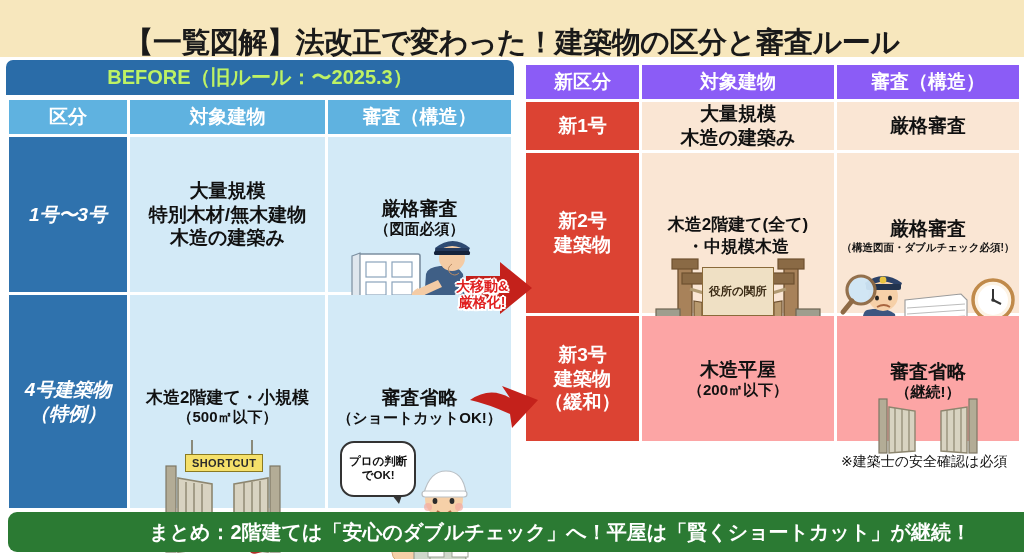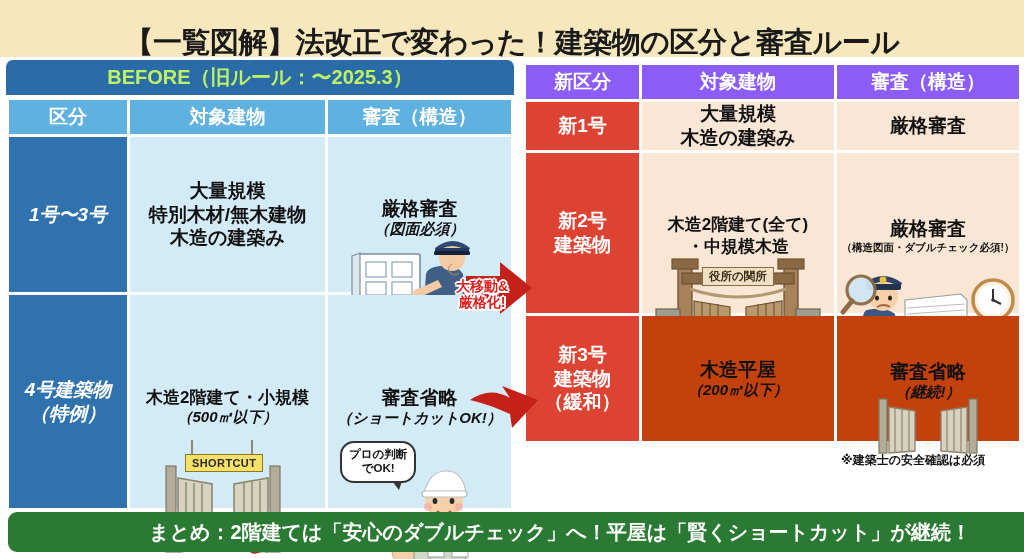--- a/index.html
+++ b/index.html
@@ -79,36 +79,36 @@
     white-space: nowrap;
   }
   
   .b-head  { background: #5fb2e0; }
   .b-cat   { background: #2f72ad; color:#ffffff; font-size:19px; font-weight:700; line-height:1.25;font-style:italic;}
   .b-cell  { background: #d3eaf7; color:#111; }
   
   .a-head  { background: #8b5cf6; margin-top: 25px; }
   .a-cat   { background: #dc4333; color:#fff; font-size:19px; font-weight:700; line-height:1.25;}
   .a-cell  { background: #fae6d4; color:#111; }
-  .a-cell-light { background: #c2410c; color:#111; }
+  .a-cell-light { background: #fca5a5; color:#111; }
 
   .cell-inner {
     display: flex;
     flex-direction: column;
     align-items: center;
     justify-content: flex-start;
     height: 100%;
     padding-top: 6px;
     box-sizing: border-box;
   }
   .big   { font-size: 19px; font-weight: 700; line-height: 1.25; white-space: nowrap; }
   .big-s { font-size: 17px; font-weight: 700; line-height: 1.25; white-space: nowrap; }
-  .sub   { font-size: 15px; font-weight: 700; line-height: 1.2; white-space: nowrap; font-style: italic; }
+  .sub   { font-size: 15px; font-weight: 700; line-height: 1.2; white-space: nowrap; }
   .tiny2 { font-size: 10.5px; font-weight: 700; line-height: 1.2; white-space: nowrap; }
-  .note  { font-size: 12px; font-weight: 700; line-height: 1.2; white-space: nowrap; }
+  .note  { font-size: 14px; font-weight: 400; line-height: 1.2; white-space: nowrap; }
 
   .art { position: relative; flex: 1 1 auto; width: 100%; }
 
   
   #summary-bar {
     position: absolute;
     left: 8px; top: 512px;
     width: 1008px; height: 40px;
     background: #2b7a33;
     border-radius: 9px;
@@ -158,21 +158,21 @@
   
   .bubble {
     position: absolute;
     background: #fff;
     border: 2px solid #333;
     border-radius: 14px;
     font-size: 11.5px;
     font-weight: 700;
     color: #111;
     line-height: 1.2;
-    padding: 5px 7px;
+    padding: 12px 7px;
     text-align: center;
     white-space: nowrap;
   }
   .bubble::after {
     content: "";
     position: absolute;
     right: 12px; bottom: -9px;
     border-left: 7px solid transparent;
     border-right: 3px solid transparent;
     border-top: 9px solid #333;
@@ -189,21 +189,21 @@
     letter-spacing: 0.4px;
     white-space: nowrap;
   }
   .gate-sign {
     position: absolute;
     background: #efe0c4;
     border: 1.5px solid #8a6a3a;
     color: #3a2a14;
     font-size: 11.5px;
     font-weight: 700;
-    padding: 1px 6px;
+    padding: 16px 6px;
     white-space: nowrap;
   }
   .art-cap {
     position: absolute;
     font-size: 11px;
     font-weight: 700;
     color: #1a1a1a;
     white-space: nowrap;
   }
 </style>

